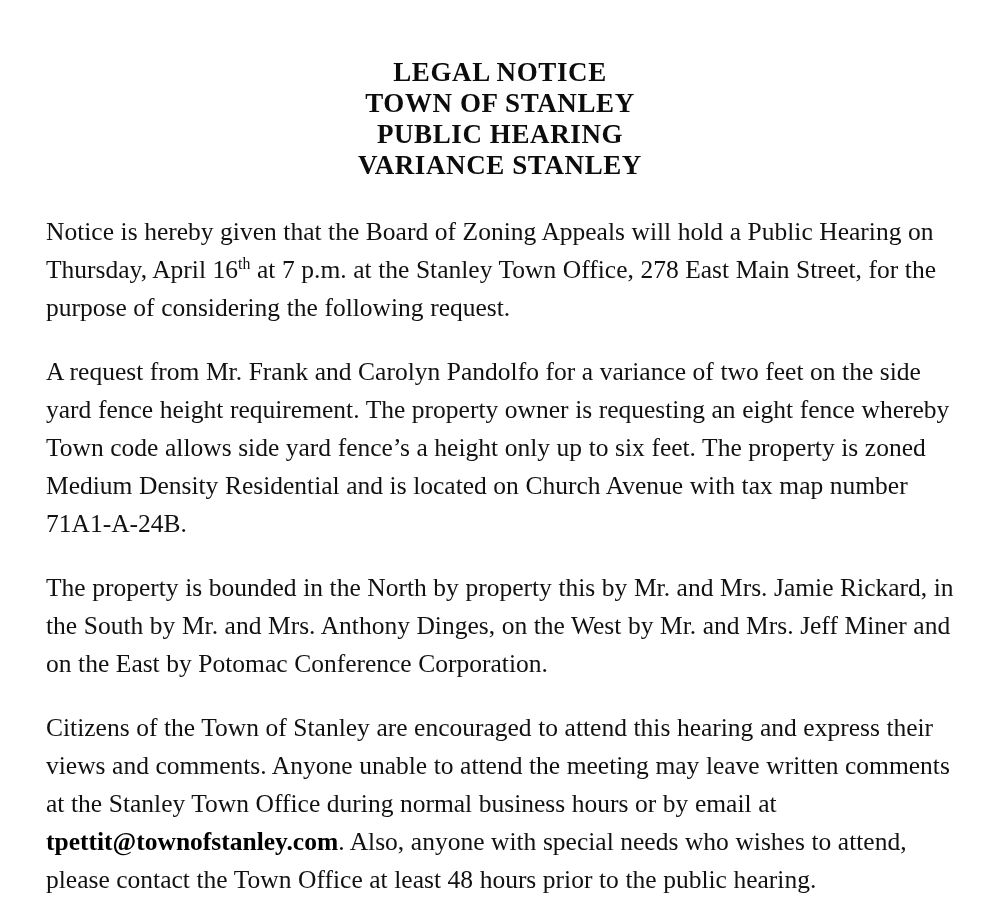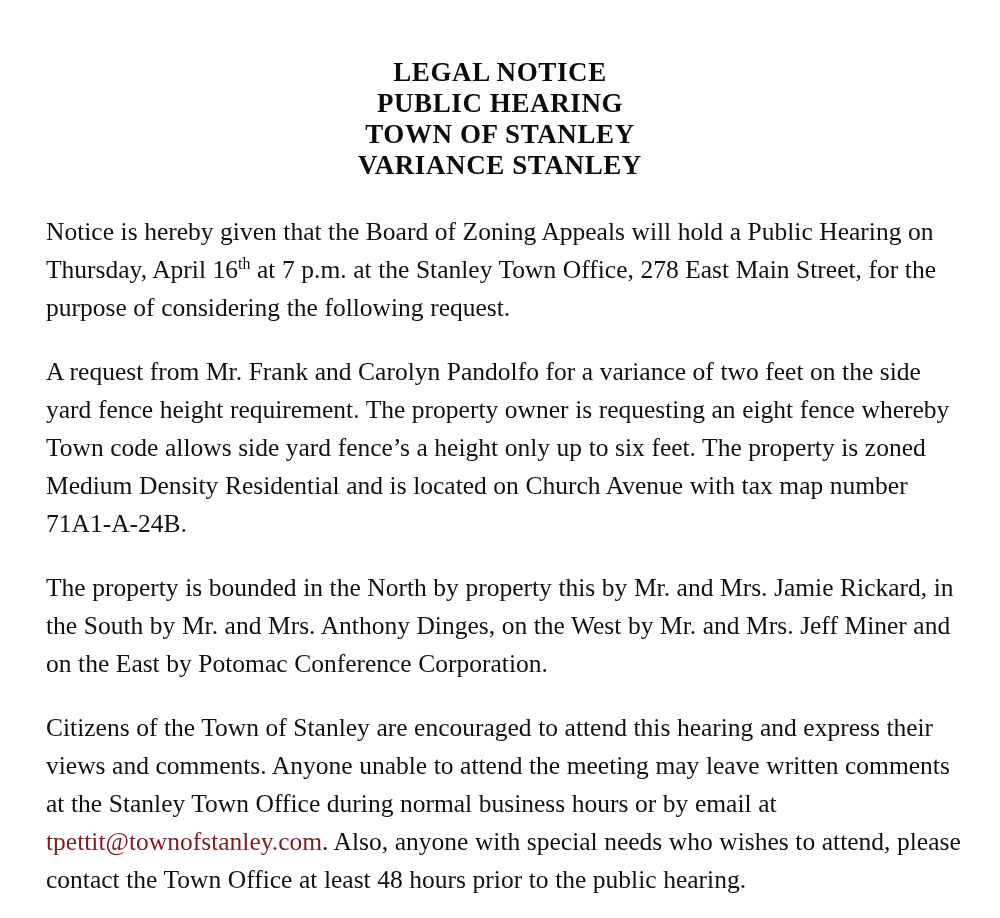--- a/index.html
+++ b/index.html
@@ -57,22 +57,22 @@
   }
   .para:last-child {
     margin-bottom: 0;
   }
   sup.ord {
     font-size: 0.62em;
     vertical-align: super;
     line-height: 0;
   }
   .email-link {
-    color: #7f1d1d;
-    font-weight: normal;
+    color: #000000;
+    font-weight: bold;
     text-decoration: none;
     text-align: right;
   }
 
   
   .signature {
     padding-left: 52px;
     padding-top: 22px;
   }
   .signature .sigline {
@@ -81,22 +81,22 @@
     color: #111111;
   }
 </style>
 </head>
 <body>
 
 <div class="page">
 
   <div class="notice-heading">
     <div class="hline">LEGAL NOTICE</div>
+    <div class="hline">TOWN OF STANLEY</div>
     <div class="hline">PUBLIC HEARING</div>
-    <div class="hline">TOWN OF STANLEY</div>
     <div class="hline">VARIANCE STANLEY</div>
   </div>
 
   <div class="body-wrap">
 
     <p class="para"><span>Notice is hereby given that the Board of Zoning Appeals will hold a Public Hearing on Thursday, April 16</span><sup class="ord">th</sup><span> at 7 p.m. at the Stanley Town Office, 278 East Main Street, for the purpose of considering the following request.</span></p>
 
     <p class="para">A request from Mr. Frank and Carolyn Pandolfo for a variance of two feet on the side yard fence height requirement. The property owner is requesting an eight fence whereby Town code allows side yard fence’s a height only up to six feet. The property is zoned Medium Density Residential and is located on Church Avenue with tax map number 71A1-A-24B.</p>
 
     <p class="para">The property is bounded in the North by property this by Mr. and Mrs. Jamie Rickard, in the South by Mr. and Mrs. Anthony Dinges, on the West by Mr. and Mrs. Jeff Miner and on the East by Potomac Conference Corporation.</p>

